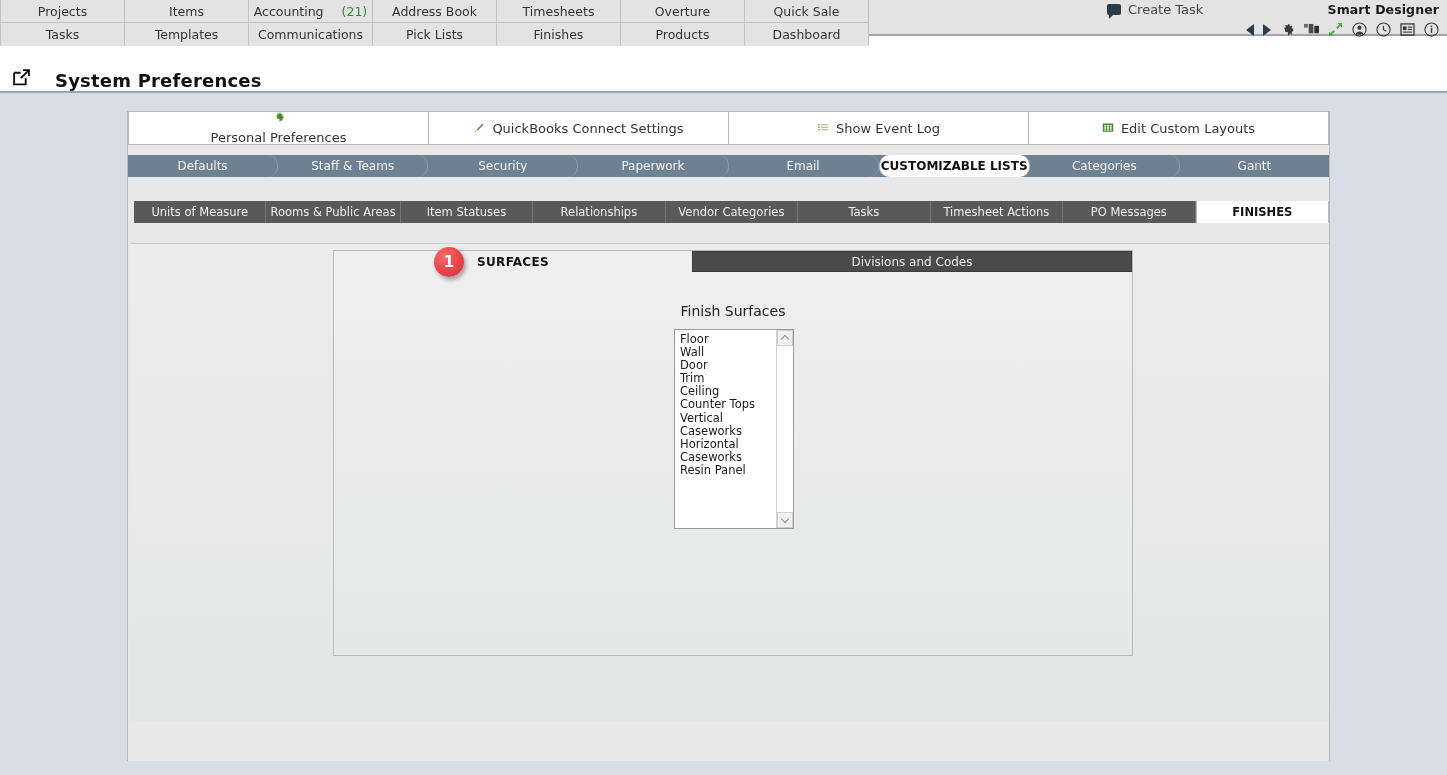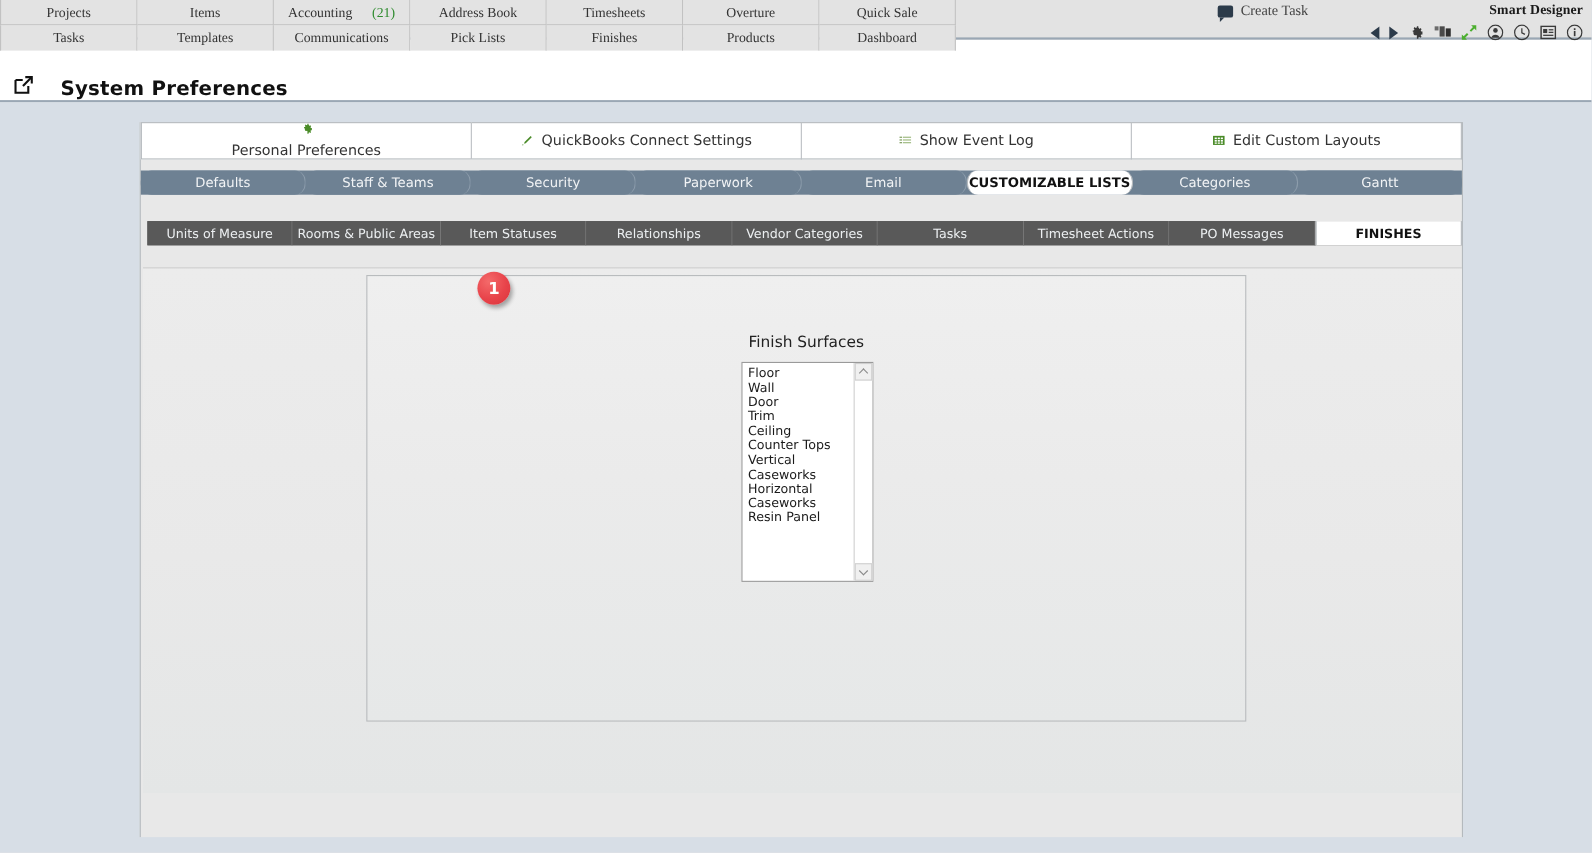--- a/index.html
+++ b/index.html
@@ -9,21 +9,20 @@
     background: #d7dee6;
     overflow: hidden;
   }
 
   
   .topnav {
     position: relative;
     height: 36px;
     background: #e3e3e3;
     border-bottom: 2px solid #9aa7b4;
-    font-family: Liberation Serif, serif;
   }
   .nav-grid {
     position: absolute; left: 0; top: 0;
     width: 869px; height: 46px;
     display: flex; flex-direction: column;
   }
   .nav-row { display: flex; height: 23px; }
   .nav-cell {
     flex: 1 1 0;
     display: flex; align-items: center; justify-content: center;
@@ -465,20 +464,28 @@
         <div class="tab3 active">
           <span>FINISHES</span>
         </div>
       </div>
 
     <div class="work-outer">
       <div class="inner-panel">
 
         <div class="badge">1</div>
 
+        <div class="tabs4" id="tabs4">
+            <div class="tab4 active">
+              <span>SURFACES</span>
+            </div>
+            <div class="tab4 inactive">
+              <span>Divisions and Codes</span>
+            </div>
+          </div>
 
         <div class="surfaces-label">Finish Surfaces</div>
 
         <div class="listbox">
           <div class="listbox-items" id="list-items">
               <div>Floor</div>
               <div>Wall</div>
               <div>Door</div>
               <div>Trim</div>
               <div>Ceiling</div>

